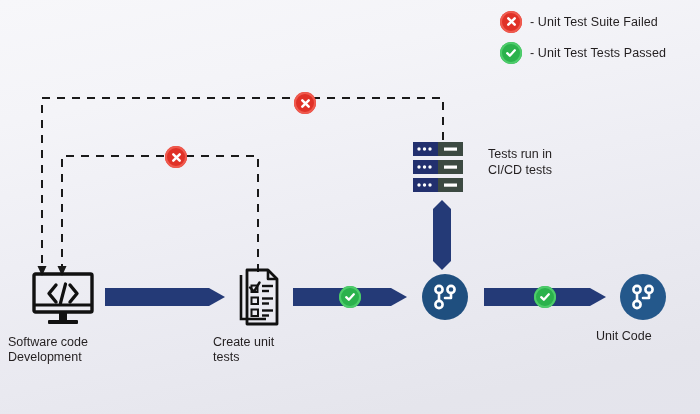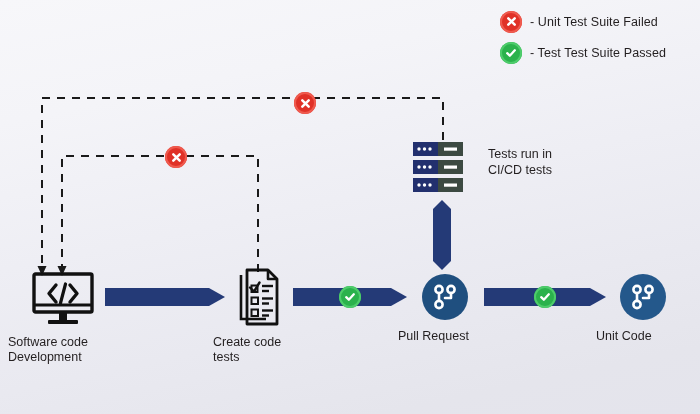--- a/index.html
+++ b/index.html
@@ -147,21 +147,21 @@
       </div>
       <div class="legend-text">- Unit Test Suite Failed</div>
     </div>
 
     <div class="legend-row">
       <div class="badge pass">
         <svg width="14" height="14" viewBox="0 0 14 14" aria-hidden="true">
           <path d="M3.2 7.2 L5.8 9.7 L10.8 4.3" stroke="#ffffff" stroke-width="2.3" fill="none" stroke-linecap="round" stroke-linejoin="round"></path>
         </svg>
       </div>
-      <div class="legend-text">- Test Test Suite Passed</div>
+      <div class="legend-text">- Unit Test Tests Passed</div>
     </div>
 
   </div>
 
   <svg class="dashpath" aria-hidden="true">
 
     <g stroke="#1a1a1a" stroke-width="2" fill="none" stroke-dasharray="8,7">
       <path d="M443,140 L443,98 L42,98 L42,268"></path>
     </g>
 
@@ -286,37 +286,36 @@
 
         <rect x="15.5" y="29.5" width="6.5" height="6.5" fill="none" stroke="#111111" stroke-width="2"></rect>
         <line x1="26" y1="30.5" x2="37" y2="30.5" stroke="#111111" stroke-width="2.4"></line>
         <line x1="26" y1="35.5" x2="33" y2="35.5" stroke="#111111" stroke-width="2.4"></line>
 
         <rect x="15.5" y="41.5" width="6.5" height="6.5" fill="none" stroke="#111111" stroke-width="2"></rect>
         <line x1="26" y1="42.5" x2="37" y2="42.5" stroke="#111111" stroke-width="2.4"></line>
         <line x1="26" y1="47.5" x2="33" y2="47.5" stroke="#111111" stroke-width="2.4"></line>
       </svg>
     </div>
-    <div class="node-label">Create code
+    <div class="node-label">Create unit
 tests</div>
   </div>
 
   <div class="node" style="left:398px; top:274px; width:94px;">
     <div class="node-icon">
       <div class="circle-node dark">
         <svg width="28" height="28" viewBox="0 0 28 28" aria-hidden="true">
           <circle cx="8" cy="6.5" r="3.6" fill="none" stroke="#ffffff" stroke-width="2.6"></circle>
           <circle cx="20" cy="6.5" r="3.6" fill="none" stroke="#ffffff" stroke-width="2.6"></circle>
           <circle cx="8" cy="21.5" r="3.6" fill="none" stroke="#ffffff" stroke-width="2.6"></circle>
           <line x1="8" y1="10.1" x2="8" y2="17.9" stroke="#ffffff" stroke-width="2.6"></line>
           <path d="M20,10.1 L20,15 L14,15" fill="none" stroke="#ffffff" stroke-width="2.6" stroke-linecap="round" stroke-linejoin="round"></path>
         </svg>
       </div>
     </div>
-    <div class="node-label">Pull Request</div>
   </div>
 
   <div class="node" style="left:596px; top:274px; width:94px;">
     <div class="node-icon">
       <div class="circle-node">
         <svg width="28" height="28" viewBox="0 0 28 28" aria-hidden="true">
           <circle cx="8" cy="6.5" r="3.6" fill="none" stroke="#ffffff" stroke-width="2.6"></circle>
           <circle cx="20" cy="6.5" r="3.6" fill="none" stroke="#ffffff" stroke-width="2.6"></circle>
           <circle cx="8" cy="21.5" r="3.6" fill="none" stroke="#ffffff" stroke-width="2.6"></circle>
           <line x1="8" y1="10.1" x2="8" y2="17.9" stroke="#ffffff" stroke-width="2.6"></line>

